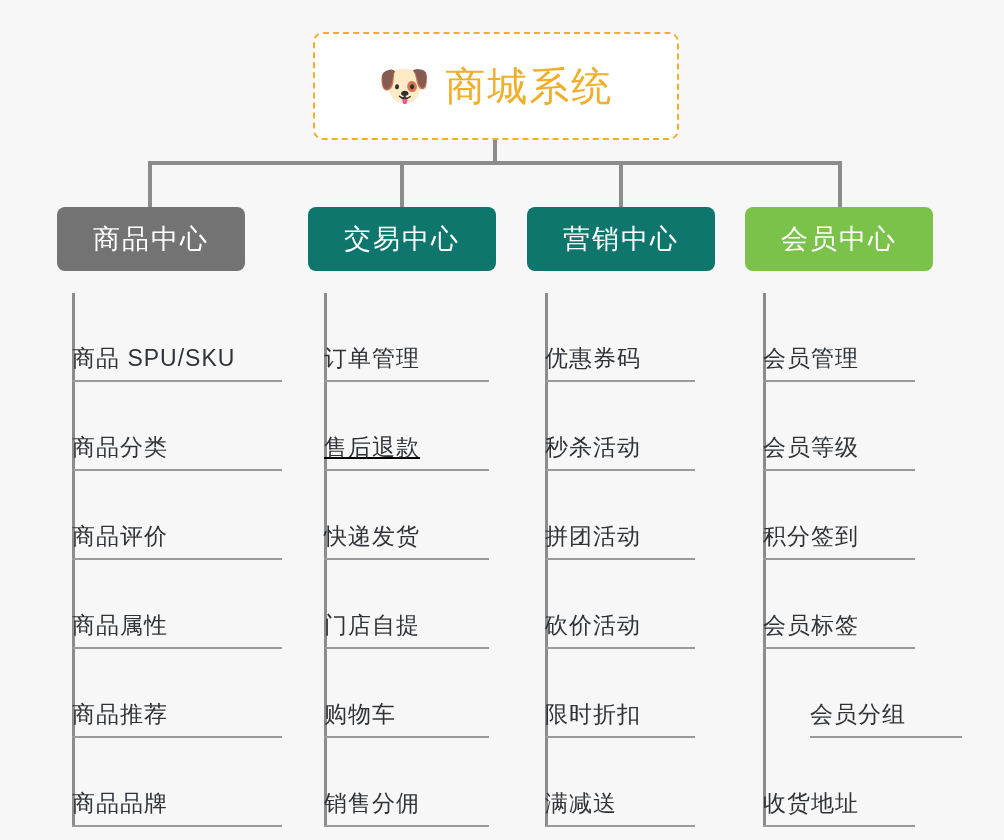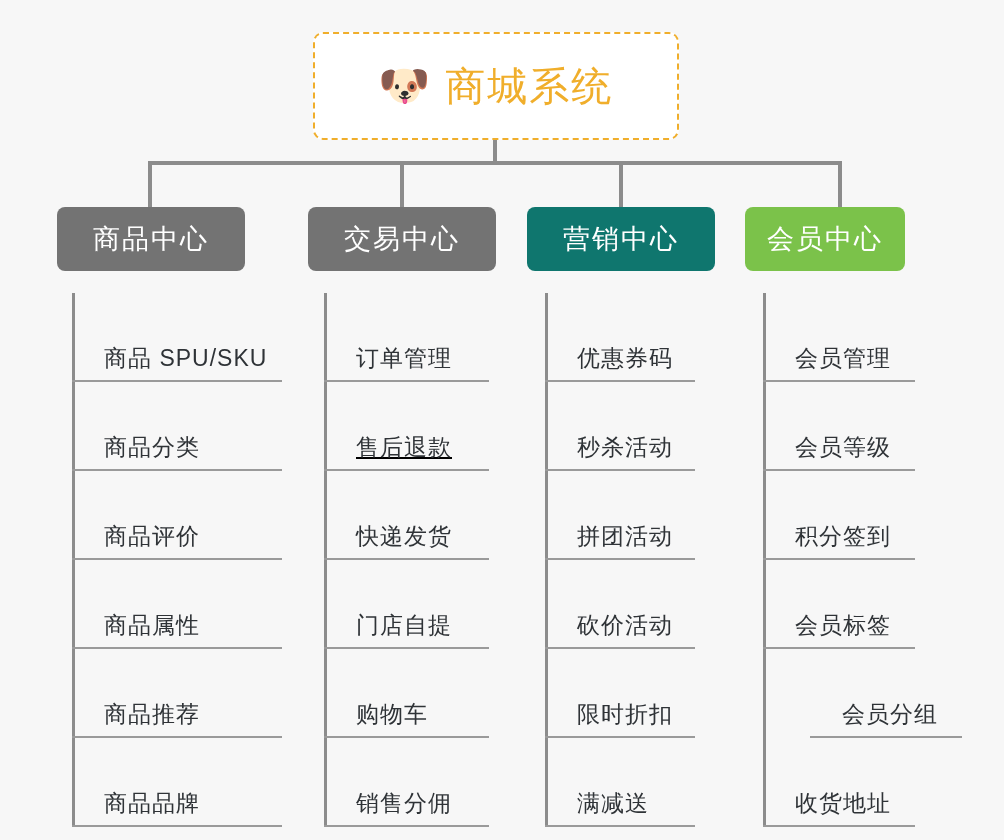--- a/index.html
+++ b/index.html
@@ -87,21 +87,20 @@
     display: flex;
     align-items: flex-end;
     justify-content: flex-start;
     padding: 0 0 6px 0;
   }
   .leaf-label {
     font-size: 23px;
     color: #2f3337;
     white-space: nowrap;
     letter-spacing: 1px;
-    padding-left: 32px;
   }
 </style>
 </head>
 <body>
 
 <div id="canvas">
 
   <div class="root-node">
     <span class="root-emoji">🐶</span>
     <span class="root-title">商城系统</span>
@@ -132,21 +131,21 @@
         <span class="leaf-label">商品属性</span>
       </div>
       <div class="leaf" style="left: 72px; top: 442px; width: 210px;">
         <span class="leaf-label">商品推荐</span>
       </div>
       <div class="leaf" style="left: 72px; top: 531px; width: 210px;">
         <span class="leaf-label">商品品牌</span>
       </div>
     </div>
     <div class="column" style="left: 0px;">
-      <div class="cat-box" style="left: 308px; width: 188px; background: #737373;">
+      <div class="cat-box" style="left: 308px; width: 188px; background: #0f766e;">
         <span>交易中心</span>
       </div>
       <div class="spine" style="left: 324px; top: 86px; height: 534px;"></div>
       <div class="leaf" style="left: 324px; top: 86px; width: 165px;">
         <span class="leaf-label">订单管理</span>
       </div>
       <div class="leaf" style="left: 324px; top: 175px; width: 165px; text-decoration: underline;">
         <span class="leaf-label">售后退款</span>
       </div>
       <div class="leaf" style="left: 324px; top: 264px; width: 165px;">
@@ -180,21 +179,21 @@
         <span class="leaf-label">砍价活动</span>
       </div>
       <div class="leaf" style="left: 545px; top: 442px; width: 150px;">
         <span class="leaf-label">限时折扣</span>
       </div>
       <div class="leaf" style="left: 545px; top: 531px; width: 150px;">
         <span class="leaf-label">满减送</span>
       </div>
     </div>
     <div class="column" style="left: 0px;">
-      <div class="cat-box" style="left: 745px; width: 160px; background: rgb(123, 194, 74);">
+      <div class="cat-box" style="left: 745px; width: 188px; background: rgb(123, 194, 74);">
         <span>会员中心</span>
       </div>
       <div class="spine" style="left: 763px; top: 86px; height: 534px;"></div>
       <div class="leaf" style="left: 763px; top: 86px; width: 152px;">
         <span class="leaf-label">会员管理</span>
       </div>
       <div class="leaf" style="left: 763px; top: 175px; width: 152px;">
         <span class="leaf-label">会员等级</span>
       </div>
       <div class="leaf" style="left: 763px; top: 264px; width: 152px;">

